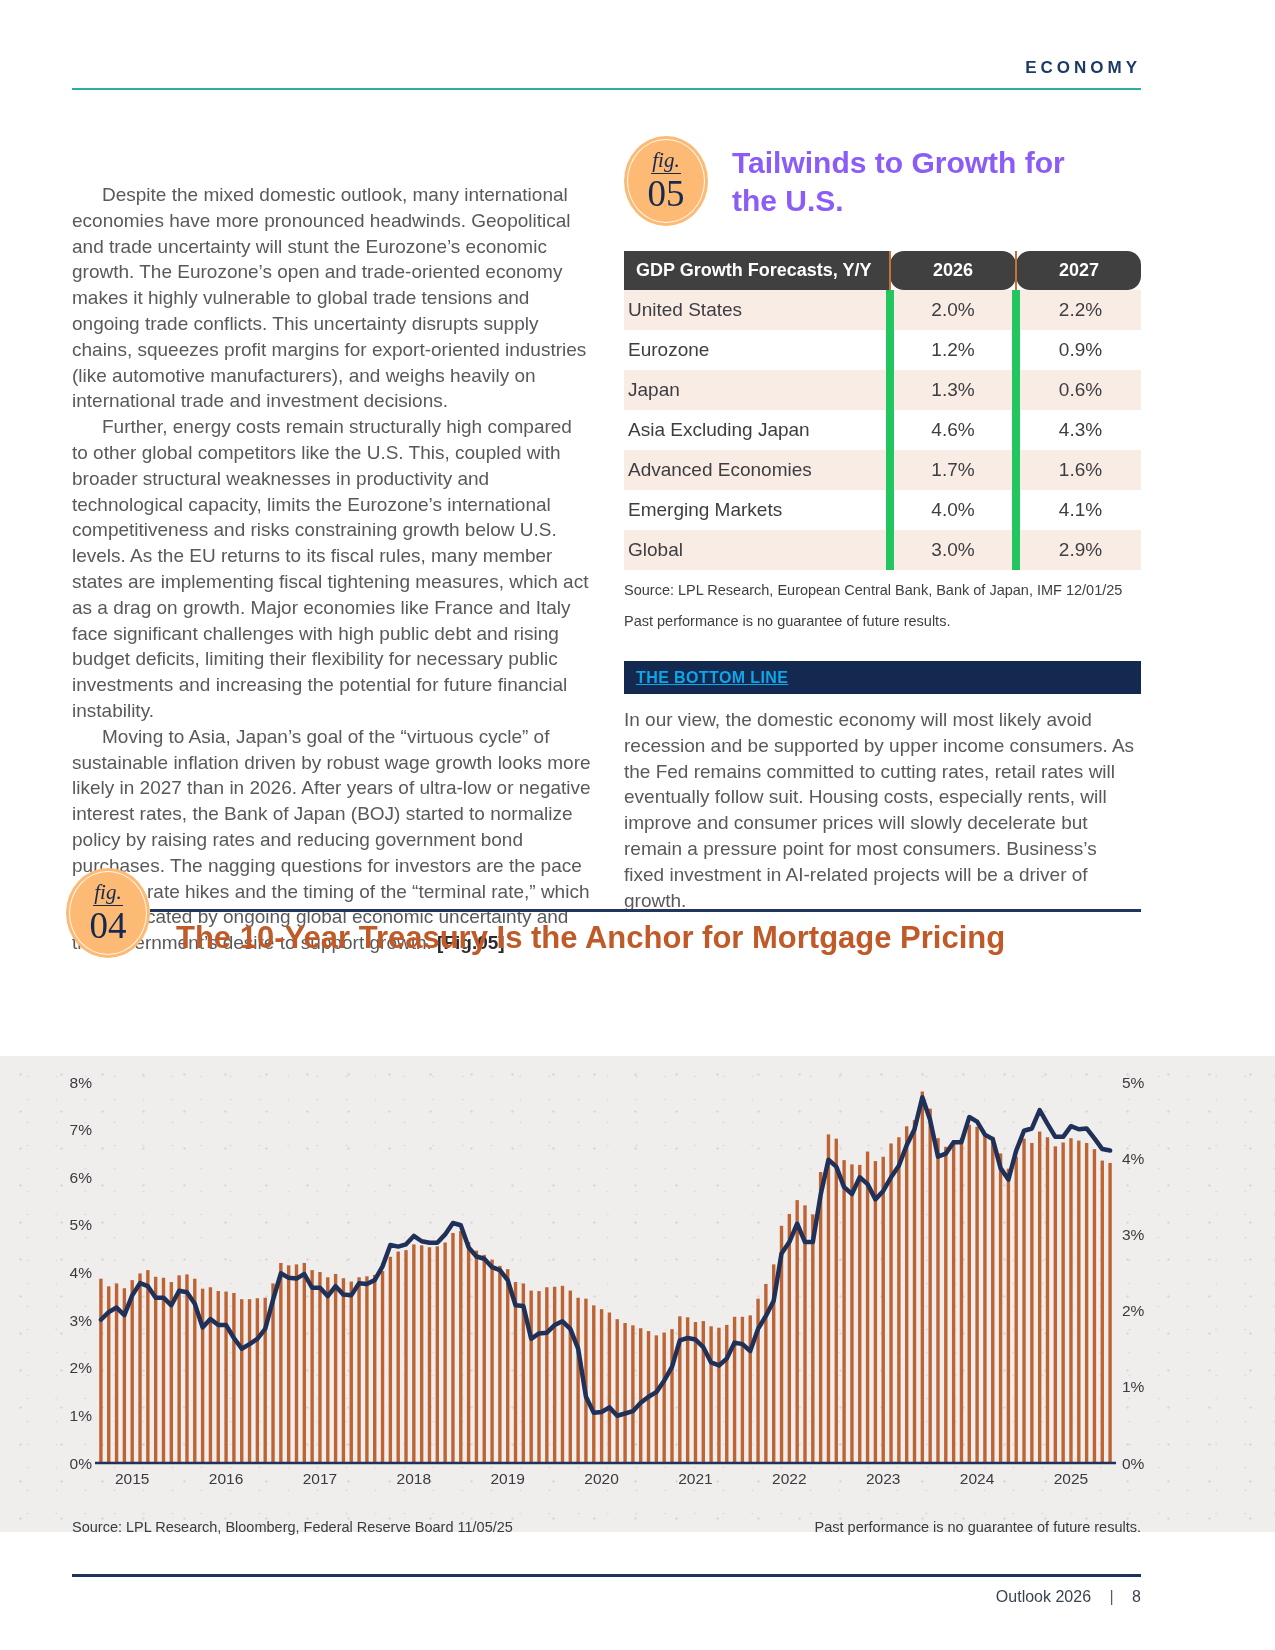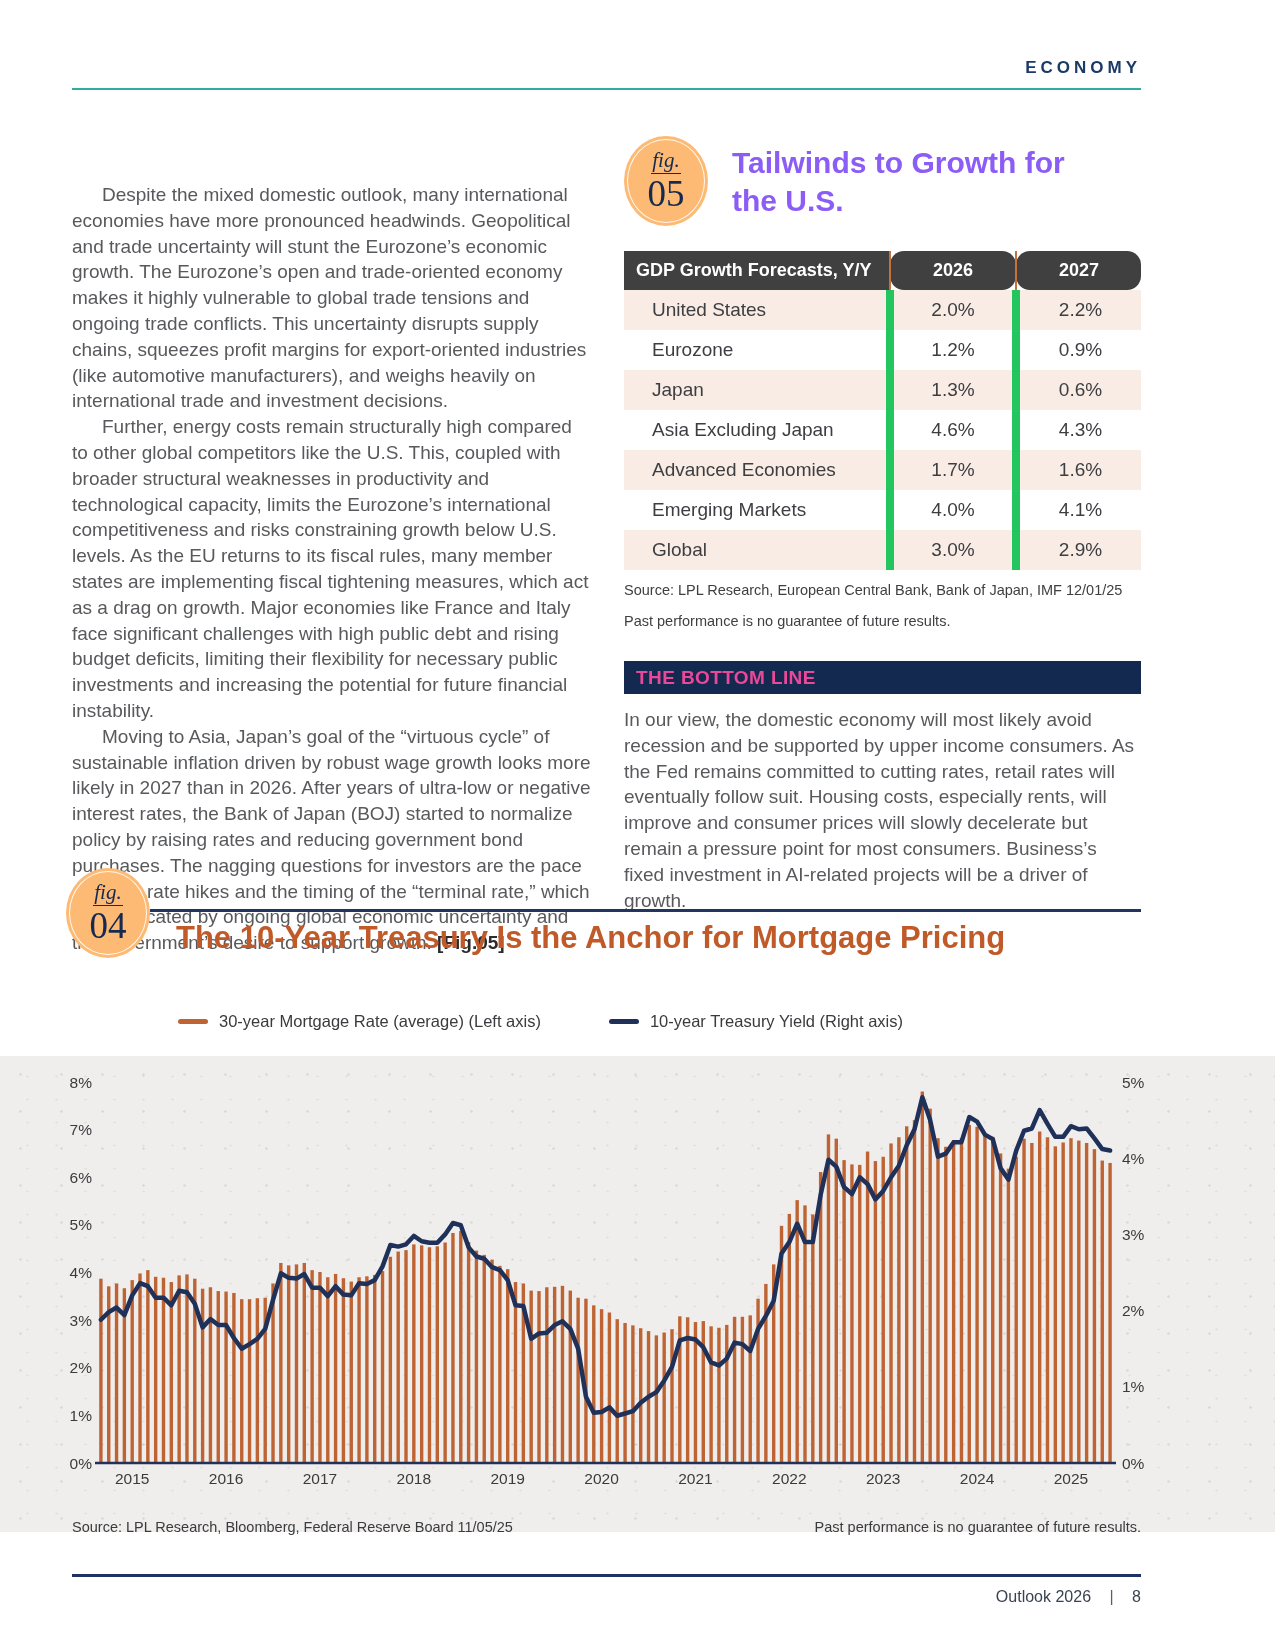--- a/index.html
+++ b/index.html
@@ -27,28 +27,28 @@
   .fig-num{font-family:"Liberation Serif","DejaVu Serif",serif;font-size:37px;color:#16294f;line-height:36px;}
 
   .fig05-header{display:flex;align-items:flex-start;}
   .fig05-title{margin:8px 0 0 24px;max-width:360px;color:#8b5cf6;font-size:30px;line-height:38px;font-weight:bold;}
 
   
   .gdp-table{border-collapse:collapse;width:517px;margin-top:25px;}
   .gdp-table th{background:#404040;color:#ffffff;font-size:18px;font-weight:bold;
                 padding:9px 12px;text-align:left;}
   .gdp-table th+th{text-align:center;border-left:2px solid #c5713c;width:100px;border-radius:14px;}
-  .gdp-table td{font-size:19px;color:#3d3e42;padding:9px 28px;text-align:left;}
+  .gdp-table td{font-size:19px;color:#3d3e42;padding:9px 4px;text-align:left;}
   .gdp-table td+td{text-align:center;border-left:8px solid #22c55e;}
   .gdp-table tbody tr:nth-child(odd){background:#f8ece4;}
   .gdp-table tbody tr:nth-child(even){background:#ffffff;}
 
   .source-small{font-size:14.5px;line-height:22px;color:#3e3f42;margin:9px 0 0 0;}
   .bottom-line-bar{margin-top:29px;background:#13294f;height:33px;display:flex;align-items:center;padding:0 12px;}
-  .bottom-line-bar span{color:#ec4899;font-weight:bold;font-size:19px;letter-spacing:.4px;}
+  .bottom-line-bar span{color:#0ea5e9;font-weight:bold;font-size:16px;letter-spacing:.4px;text-decoration:underline;}
   .bottom-line-text{margin-top:13px;}
 
   
   .fig04-badge{position:absolute;top:868px;left:66px;}
   .fig04-line{position:absolute;top:909px;left:150px;width:991px;height:2.5px;background:#22355f;}
   .fig04-title{position:absolute;top:920px;left:176px;margin:0;color:#c05a28;font-size:31px;font-weight:bold;}
 
   .legend{position:absolute;top:1012px;left:178px;display:flex;align-items:center;font-size:16.5px;color:#3a3b3e;}
   .swatch{display:inline-block;width:30px;height:5px;border-radius:3px;margin-right:11px;}
   .swatch-orange{background:#be6434;}
@@ -152,26 +152,20 @@
   </div>
 
   <div class="fig-badge fig04-badge">
     <span class="fig-word">fig.</span>
     <span class="fig-rule"></span>
     <span class="fig-num">04</span>
   </div>
   <div class="fig04-line"></div>
   <h2 class="fig04-title">The 10-Year Treasury Is the Anchor for Mortgage Pricing</h2>
 
-  <div class="legend">
-    <span class="swatch swatch-orange"></span>
-    <span>30-year Mortgage Rate (average) (Left axis)</span>
-    <span class="swatch swatch-navy"></span>
-    <span>10-year Treasury Yield (Right axis)</span>
-  </div>
 
   <div class="chart-area">
     <svg id="chart-svg" width="1275" height="476" viewBox="0 0 1275 476">
         <g>
           <rect x="99.21" y="222.69" width="3.4" height="184.31" fill="#be6434"></rect>
           <rect x="107.03" y="230.31" width="3.4" height="176.69" fill="#be6434"></rect>
           <rect x="114.86" y="227.45" width="3.4" height="179.55" fill="#be6434"></rect>
           <rect x="122.68" y="232.22" width="3.4" height="174.78" fill="#be6434"></rect>
           <rect x="130.50" y="224.12" width="3.4" height="182.88" fill="#be6434"></rect>
           <rect x="138.33" y="217.45" width="3.4" height="189.55" fill="#be6434"></rect>

